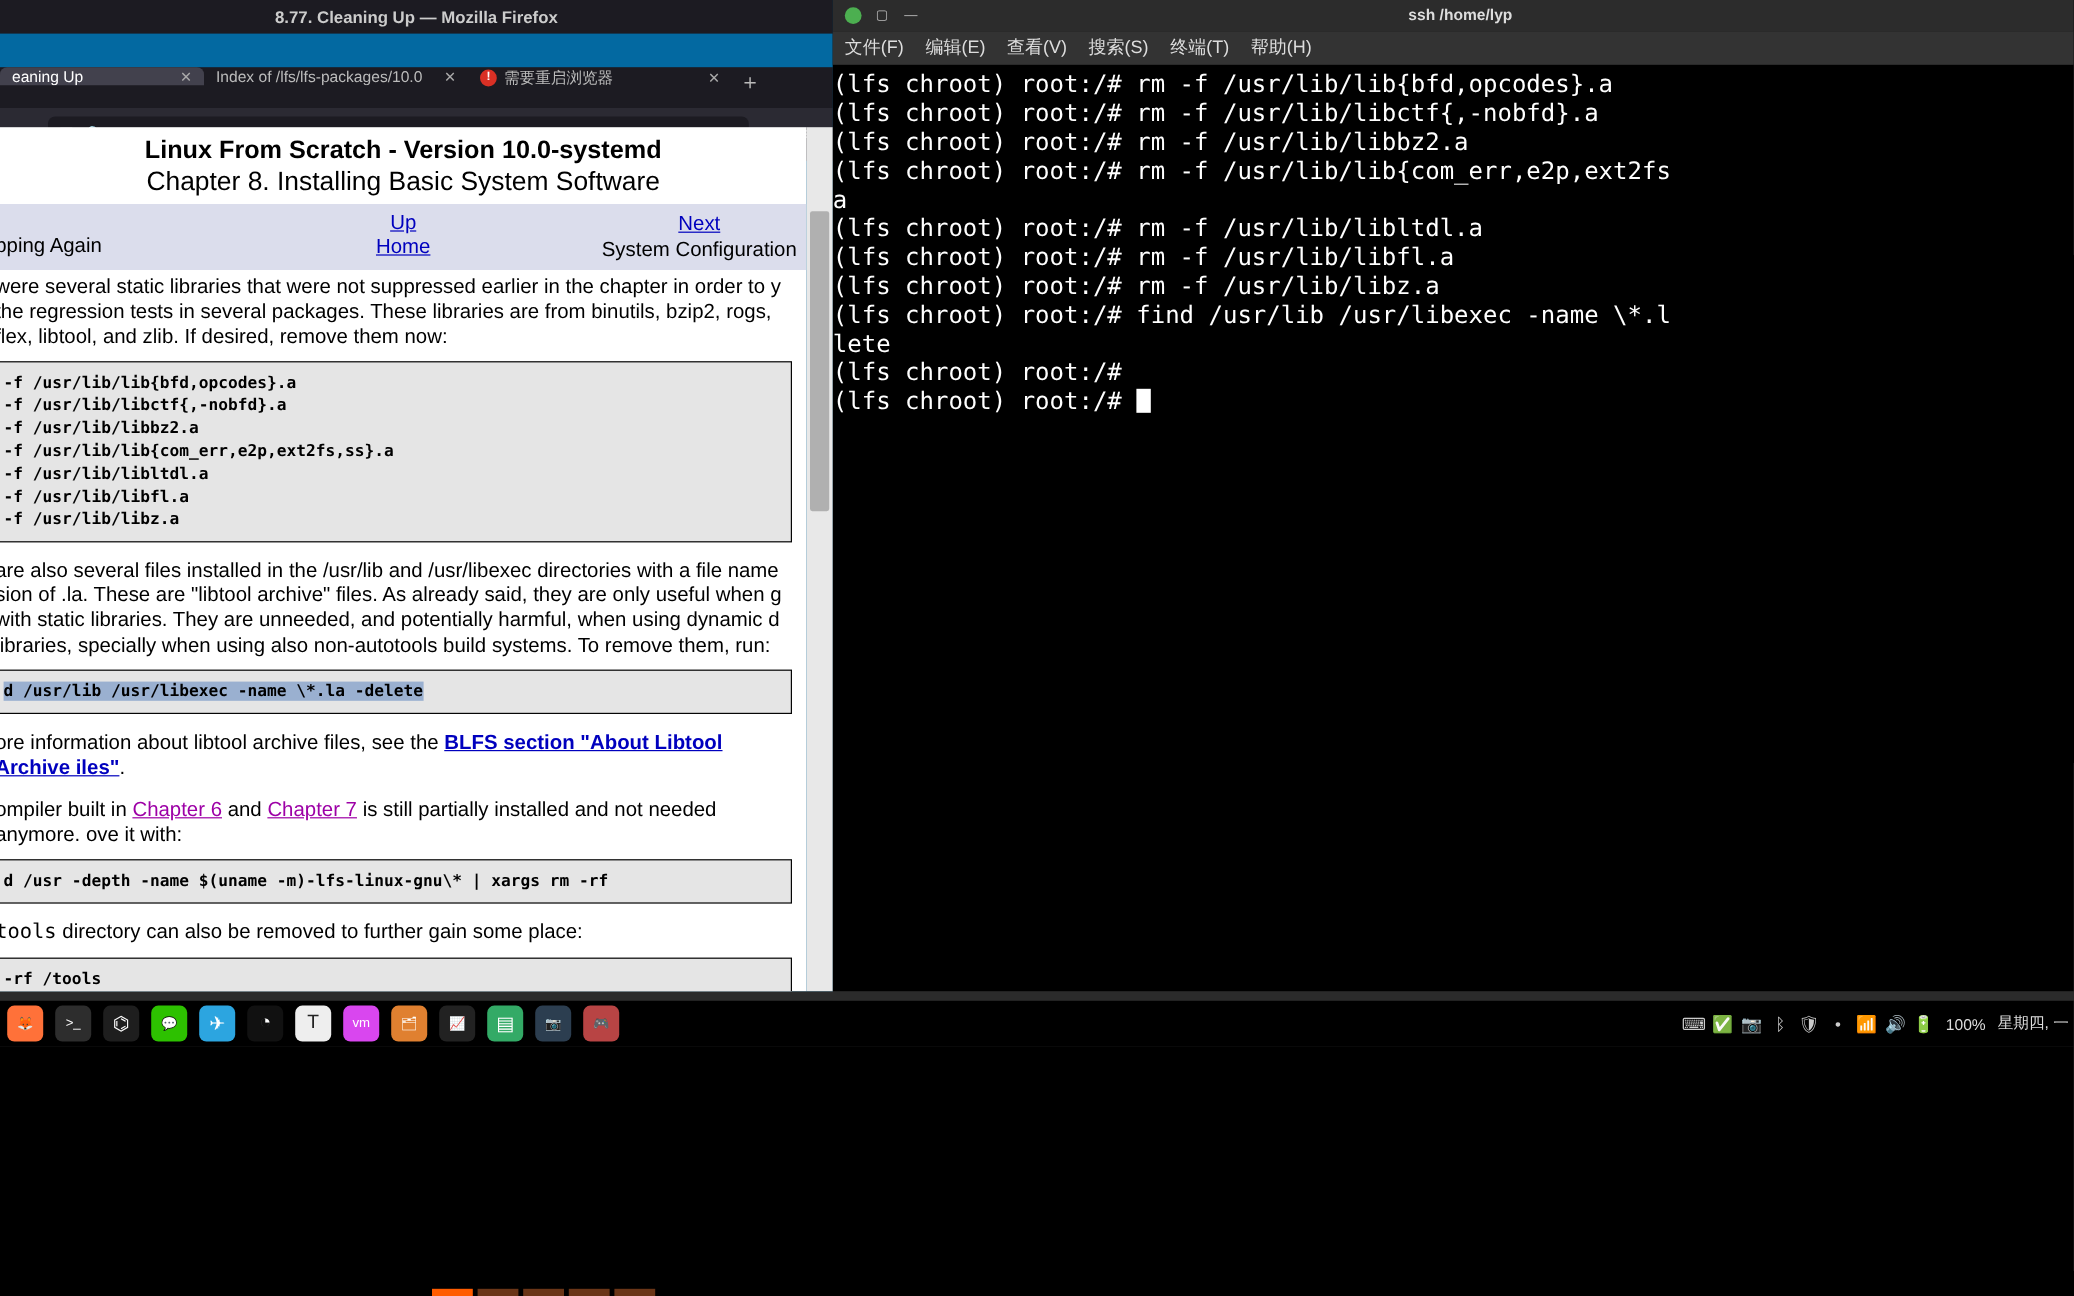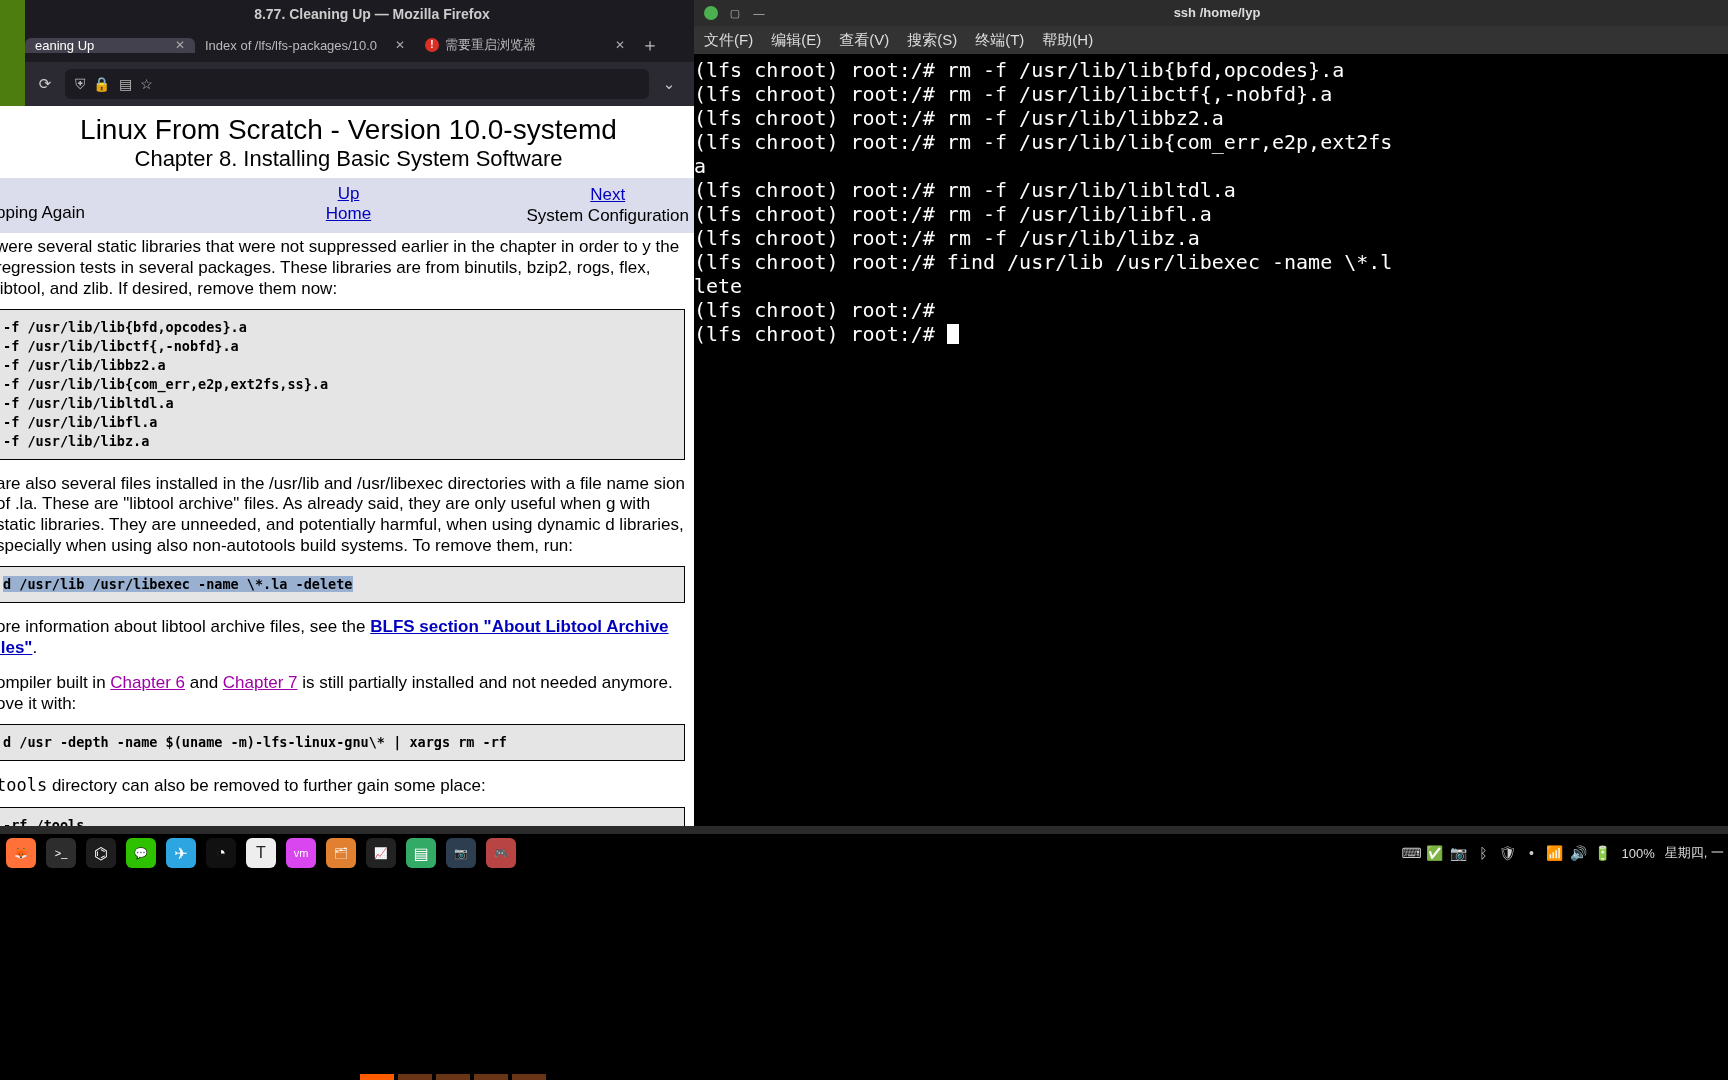--- a/index.html
+++ b/index.html
@@ -1,32 +1,32 @@
 <!DOCTYPE html>
 <html><head>
 <meta charset="utf-8">
 <style>
   html,body{margin:0;padding:0;width:1728px;height:1080px;overflow:hidden;font-family:sans-serif;background:#2b2b2b;}
   
-  #firefox{position:absolute;left:0;top:0;width:694px;height:826px;background:#4d7c0f;color:#c0c0c0;padding-left:25px;}
+  #firefox{position:absolute;left:0;top:0;width:694px;height:826px;background:#0369a1;color:#c0c0c0;}
   #ff-titlebar{height:28px;line-height:28px;text-align:center;font-size:14px;color:#ccc;background:#1c1b22;font-weight:bold;}
-  #ff-tabs{height:34px;background:#1c1b22;display:flex;align-items:center;padding-left:0;}
+  #ff-tabs{height:34px;background:#1c1b22;display:flex;align-items:flex-start;padding-left:0;margin-top:28px;}
   .ff-tab{display:flex;align-items:center;gap:6px;padding:0 10px;font-size:13px;color:#bbb;border-top-left-radius:6px;border-top-right-radius:6px;max-width:200px;overflow:hidden;white-space:nowrap;}
   .ff-tab.active{background:#42414d;color:#fff;}
   .ff-tab .x{margin-left:auto;color:#aaa;font-size:12px;}
   .ff-newtab{width:30px;display:flex;align-items:center;justify-content:center;color:#bbb;font-size:18px;}
   .warn-ico{display:inline-block;width:14px;height:14px;border-radius:50%;background:#d93025;color:#fff;font-size:10px;line-height:14px;text-align:center;font-weight:bold;}
   #ff-urlbar-row{height:44px;background:#2b2a33;display:flex;align-items:center;padding:0 10px;gap:10px;}
   .url-icon{width:20px;height:20px;display:flex;align-items:center;justify-content:center;color:#ccc;font-size:15px;}
   #urlbar{flex:1;height:30px;background:#1c1b22;border-radius:6px;display:flex;align-items:center;padding:0 10px;gap:8px;font-size:14px;color:#bbb;overflow:hidden;}
   
   #page{position:absolute;left:0;top:106px;right:22px;bottom:0;background:#fff;color:#000;overflow:hidden;font-family:Arial,Helvetica,sans-serif;}
   #scrollbar{position:absolute;right:0;top:106px;bottom:0;width:22px;background:#e8e8e8;}
   #scroll-thumb{position:absolute;left:3px;width:16px;top:70px;height:250px;background:#b0b0b0;border-radius:2px;}
-  .page-h1{text-align:center;font-size:28px;font-weight:normal;margin:8px 0 0 0;}
+  .page-h1{text-align:center;font-size:21px;font-weight:bold;margin:8px 0 0 0;}
   .page-h2{text-align:center;font-size:22px;font-weight:normal;margin:0 0 6px 0;}
   #navbar{background:#dbddec;padding:6px 10px 10px 10px;position:relative;font-size:17px;}
   #navbar a{color:#0000be;text-decoration:underline;}
   #nav-center{text-align:center;line-height:1.15;}
   #nav-left{position:absolute;left:-4px;bottom:10px;white-space:nowrap;}
   #nav-right{position:absolute;right:8px;top:6px;text-align:center;line-height:1.25;}
   .body{padding:0 12px 0 0;margin-left:-4px;font-size:17px;line-height:1.22;}
   pre.code{background:#e5e5e5;border:1px solid #050505;padding:8px 6px;font-family:monospace;font-size:13.5px;font-weight:bold;line-height:1.4;white-space:pre;overflow:hidden;margin:10px 0 14px 0;}
   .sel{background:#9ab0d0;}
   a.link{color:#0000be;text-decoration:underline;font-weight:bold;}

